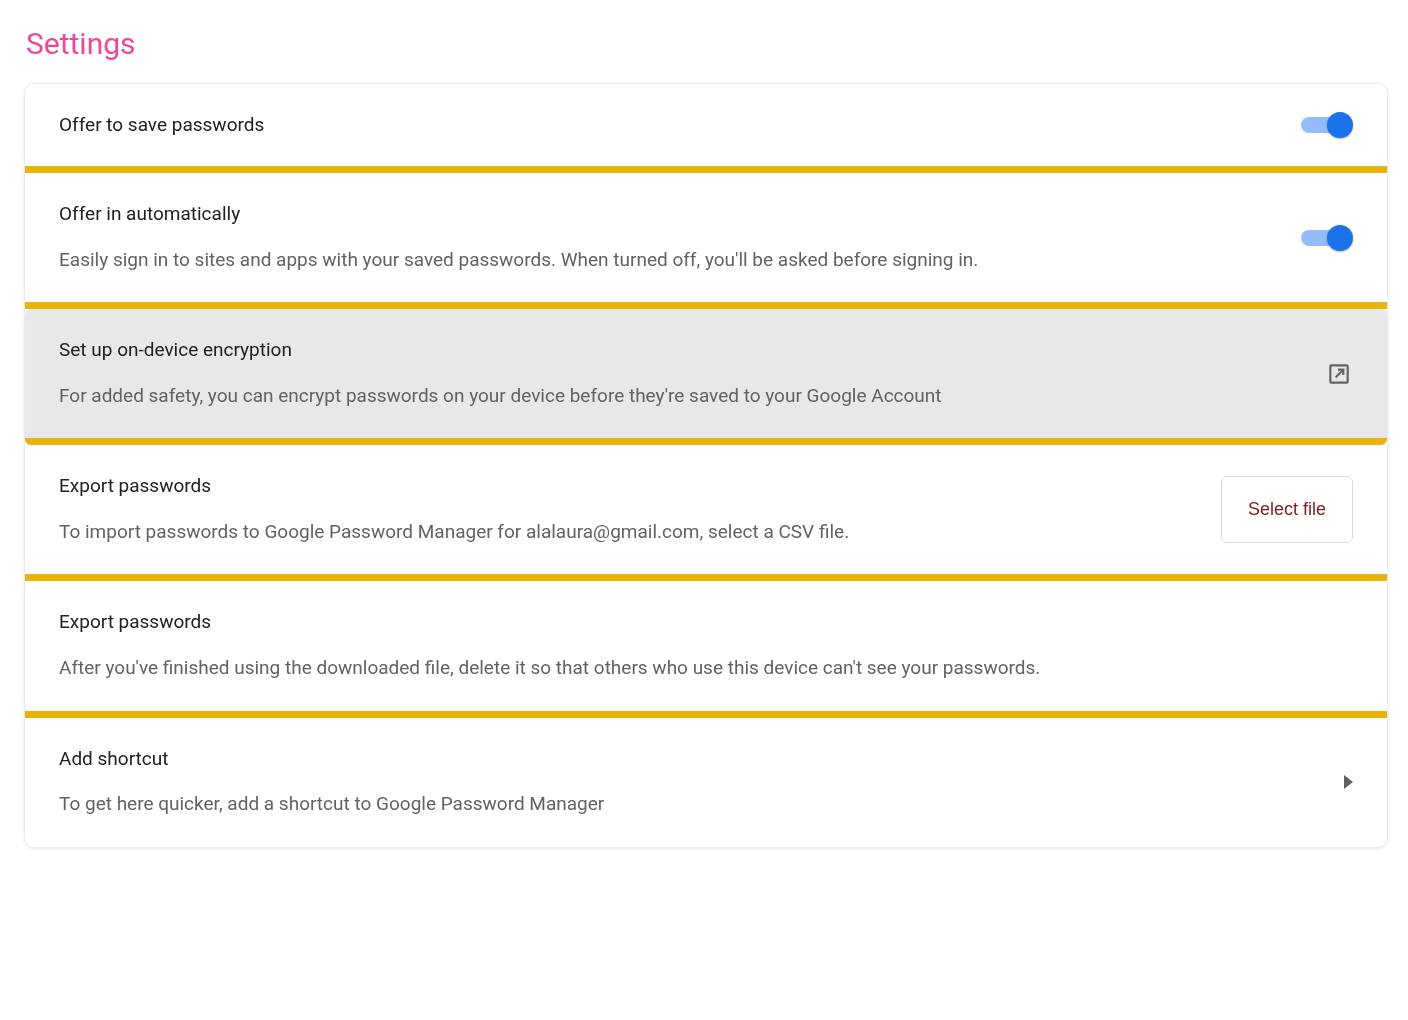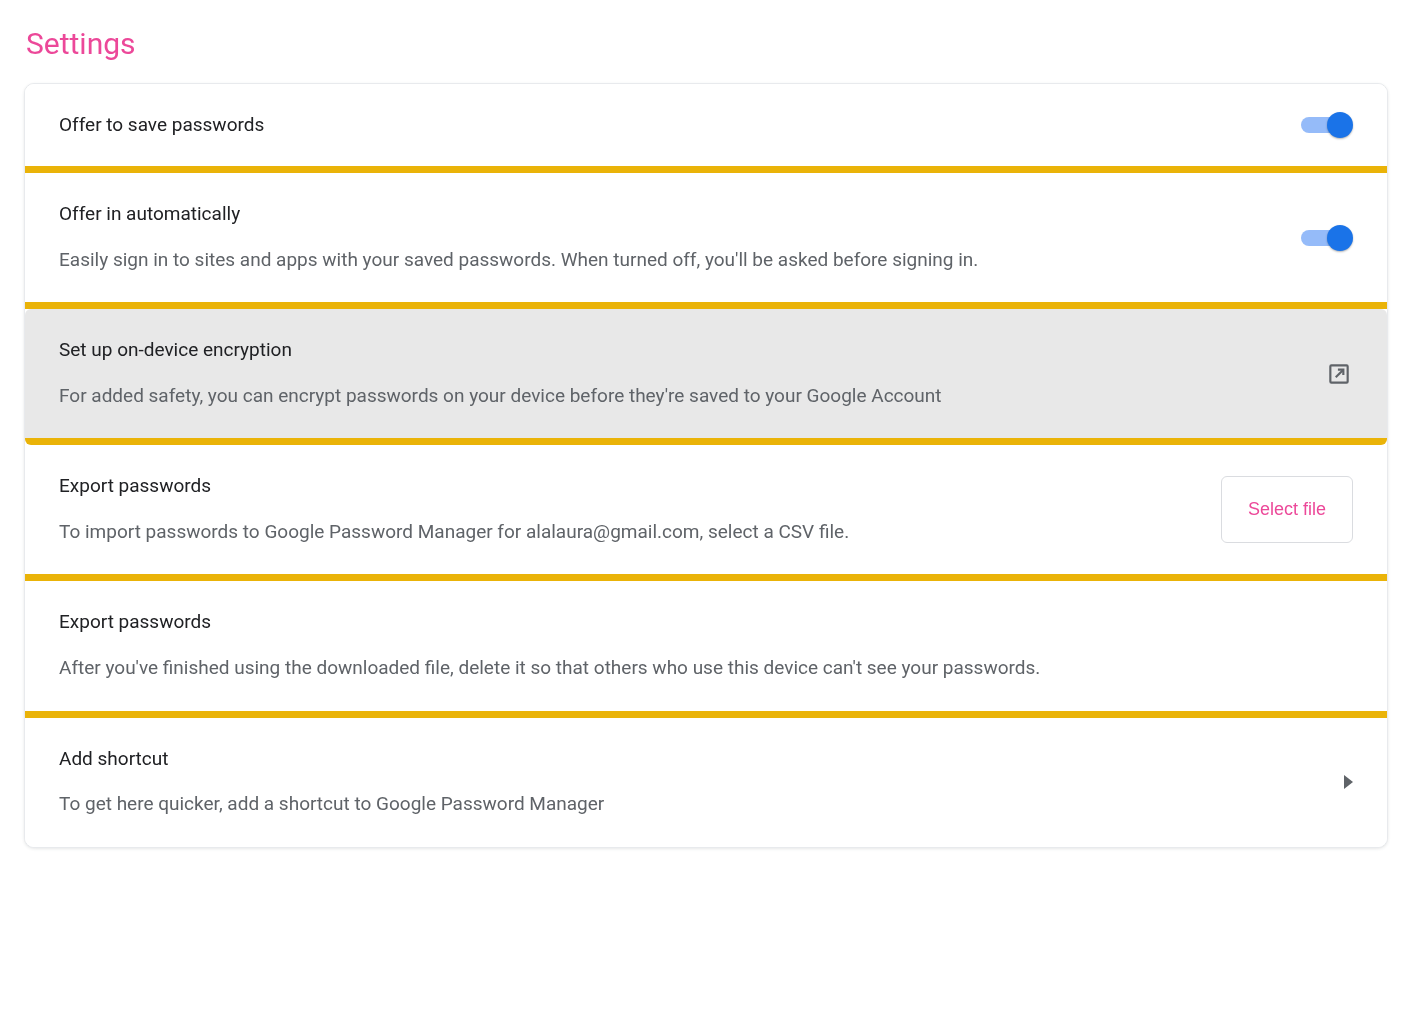--- a/index.html
+++ b/index.html
@@ -76,21 +76,21 @@
     width: 28px; height: 28px;
     color: #5f6368;
     display: flex; align-items: center; justify-content: center;
   }
   .icon-btn svg { width: 26px; height: 26px; }
   
   .btn-outline {
     flex: 0 0 auto;
     border: 1px solid #dadce0;
     background: #fff;
-    color: #ec4899;
+    color: #7f1d1d;
     font-size: 18px;
     font-weight: 500;
     padding: 22px 26px;
     border-radius: 6px;
     cursor: pointer;
     white-space: nowrap;
   }
   
   .chevron {
     flex: 0 0 auto;

